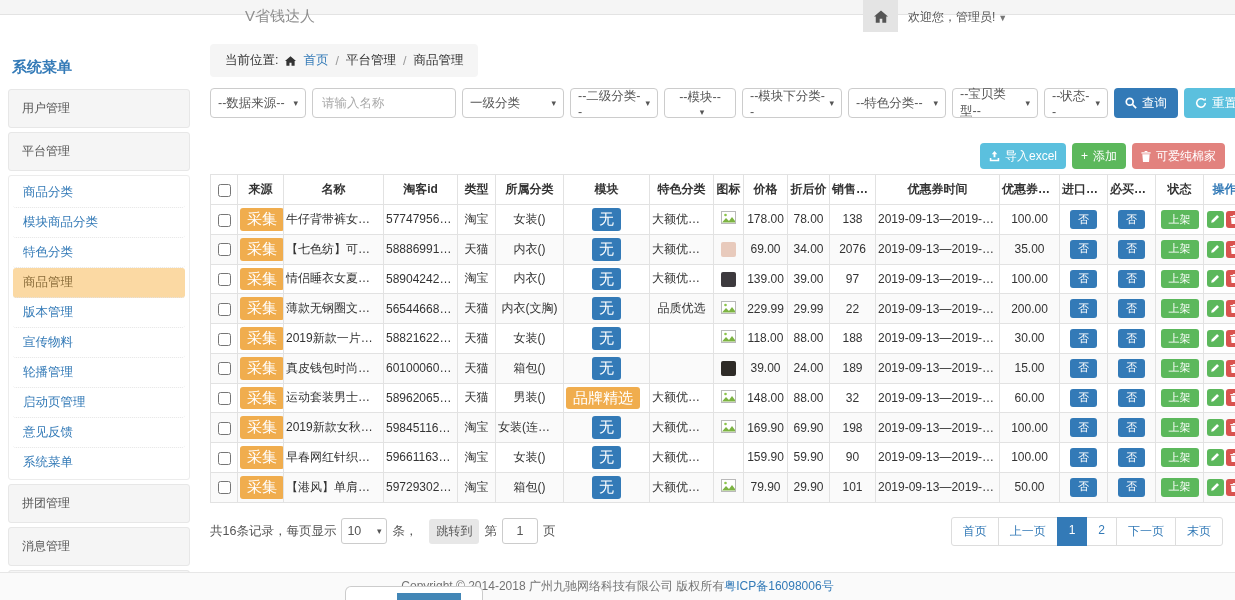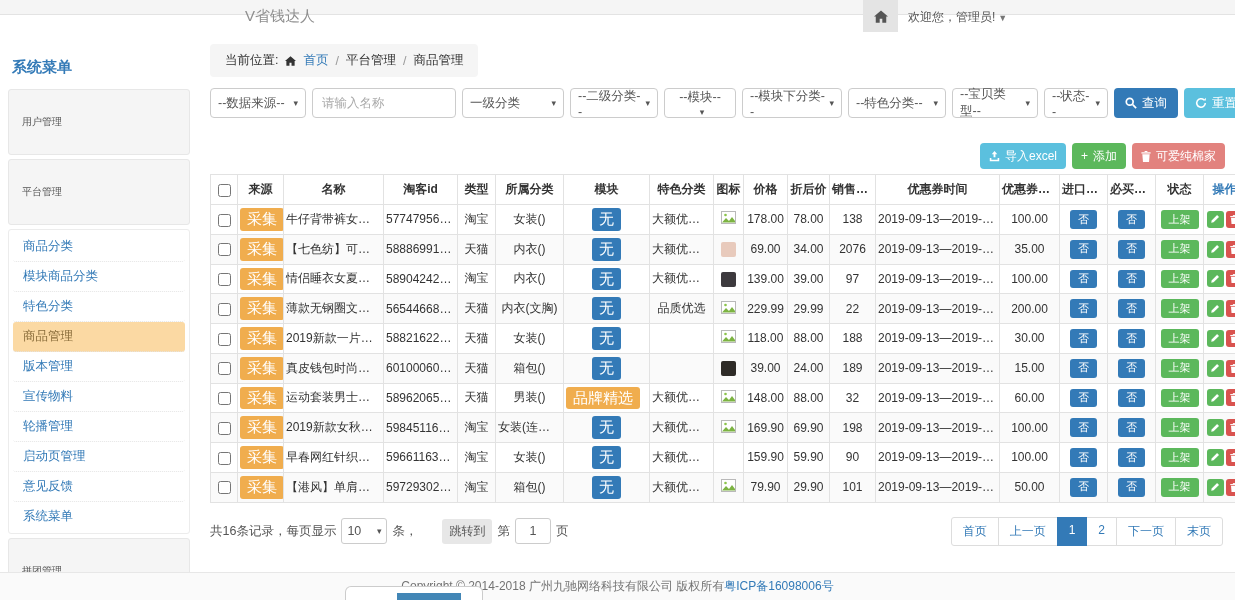--- a/index.html
+++ b/index.html
@@ -12,21 +12,21 @@
     background: #f5f5f5; border-bottom: 1px solid #e3e3e3; z-index: 4; }
   .topbar-title { position: absolute; left: 245px; top: 7px; color: #8f8f8f; font-size: 15px; }
   .home-btn { position: absolute; left: 863px; top: 0; width: 35px; height: 32px;
     background: #e4e4e4; display: flex; align-items: center; justify-content: center; color: #555; cursor: pointer; }
   .welcome { position: absolute; left: 908px; top: 9px; font-size: 12px; color: #555; cursor: pointer; }
   .welcome .caret { font-size: 9px; color: #777; margin-left: 3px; }
   
   .sidebar { position: absolute; left: 8px; top: 50px; width: 182px; z-index: 1; }
   .sidebar-title { color: #337ab7; font-weight: bold; font-size: 15px; padding: 8px 4px 12px; }
   .snav-group { background: #f5f5f5; border: 1px solid #e7e7e7; border-radius: 3px;
-    margin-bottom: 4px; padding: 25px 13px; font-size: 10px; color: #555; cursor: pointer; }
+    margin-bottom: 4px; padding: 10px 13px; font-size: 12px; color: #555; cursor: pointer; }
   .sub-panel { border: 1px solid #ececec; border-radius: 3px; margin-bottom: 4px; background: #fff; padding: 2px 4px; }
   .snav-sub { color: #337ab7; padding: 6px 10px; font-size: 12.5px;
     border-bottom: 1px dotted #e5e5e5; cursor: pointer; border-radius: 3px; }
   .snav-sub:last-child { border-bottom: none; }
   .snav-sub.active { background: #fbd9a3; color: #8a6d3b; }
   
   .main { position: absolute; left: 210px; top: 44px; width: 1015px; }
   .breadcrumb { display: inline-flex; align-items: center; gap: 7px; background: #f5f5f5;
     border-radius: 4px; padding: 8px 15px; font-size: 12.5px; color: #333; }
   .breadcrumb .bc-link { color: #337ab7; cursor: pointer; }
@@ -86,21 +86,21 @@
   input[type=checkbox] { width: 13px; height: 13px; margin: 0; vertical-align: middle; }
   
   .pagination-row { margin-top: 14px; display: flex; align-items: center;
     justify-content: space-between; font-size: 12.5px; color: #555; }
   .pg-left { display: flex; align-items: center; gap: 5px; }
   .mini-sel { height: 26px; width: 46px; border: 1px solid #ccc; border-radius: 3px;
     display: inline-flex; align-items: center; justify-content: space-between;
     padding: 0 5px; background: #fff; cursor: pointer; }
   .mini-sel .sel-c { font-size: 9px; }
   .jump-chip { background: #e7e7e7; border-radius: 3px; padding: 4px 7px; font-size: 12px;
-    color: #555; cursor: pointer; margin-left: 20px; }
+    color: #555; cursor: pointer; margin-left: 7px; }
   .jump-input { width: 36px; height: 26px; border: 1px solid #ccc; border-radius: 3px;
     text-align: center; font-size: 12.5px; color: #555; font-family: inherit; }
   .pager { display: flex; margin-right: 2px; }
   .pg { border: 1px solid #ddd; padding: 5px 11px; color: #337ab7; background: #fff;
     cursor: pointer; margin-left: -1px; font-size: 12px; }
   .pg:first-child { border-radius: 3px 0 0 3px; margin-left: 0; }
   .pg:last-child  { border-radius: 0 3px 3px 0; }
   .pg.active { background: #337ab7; color: #fff; border-color: #337ab7; position: relative; }
   
   .footer { position: absolute; left: 0; right: 0; top: 572px; height: 28px; background: #fafafa;

